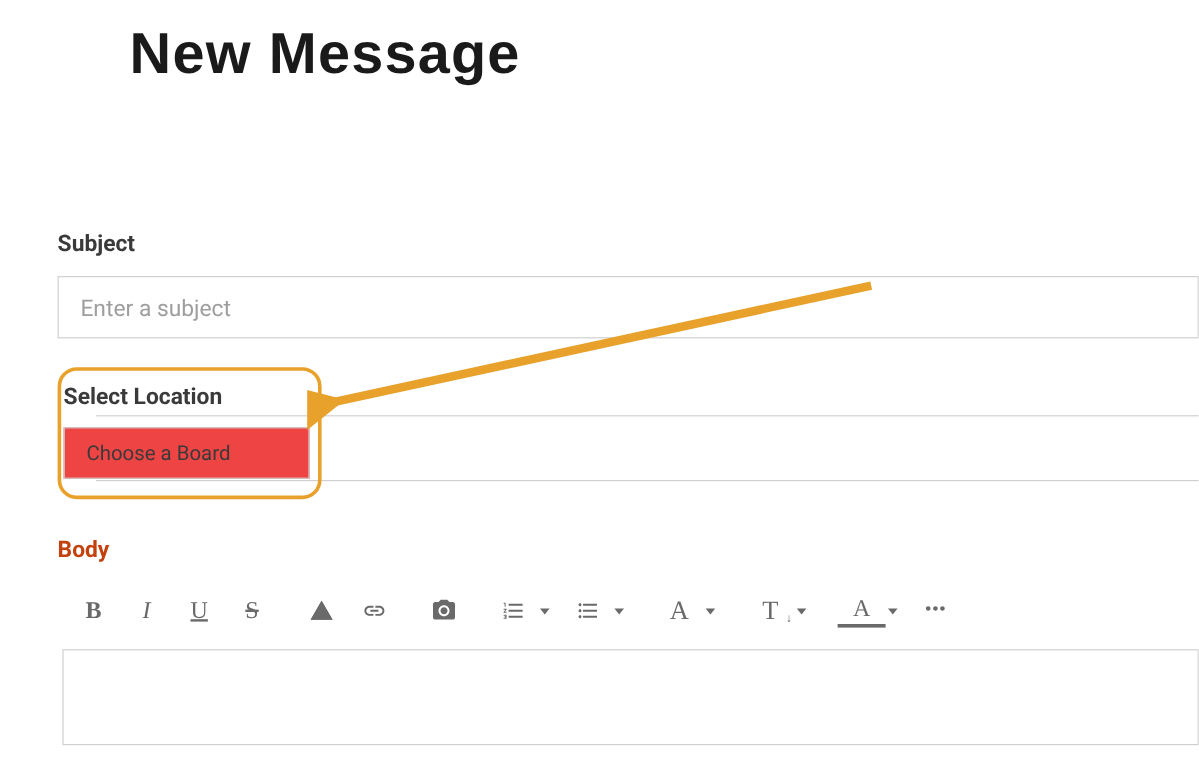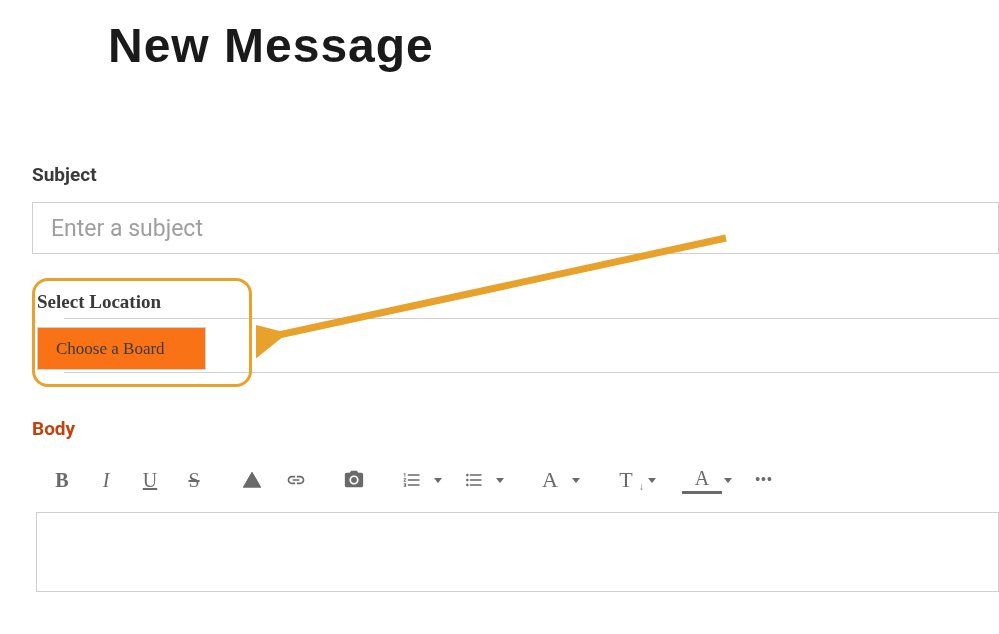--- a/index.html
+++ b/index.html
@@ -17,47 +17,46 @@
     }
     .page-title {
       font-size: 48px;
       font-weight: 700;
       color: #1a1a1a;
       letter-spacing: 1px;
       margin: 18px 0 0 108px;
       font-family: Liberation Sans, sans-serif;
     }
     .form-area {
-      margin-top: 90px;
-      padding-left: 32px;
+      margin-top: 118px;
+      padding-left: 48px;
     }
     .field-label {
       font-size: 19px;
       font-weight: 700;
       color: #3a3a3a;
       margin-bottom: 16px;
       display: block;
     }
     .subject-input {
       width: 100%;
       height: 52px;
       border: 1px solid #d0d0d0;
       padding: 0 18px;
-      font-size: 23px;
+      font-size: 19px;
       color: #333;
       outline: none;
       font-family: inherit;
     }
     .subject-input::placeholder {
       color: #9e9e9e;
     }
     .location-section {
       margin-top: 24px;
       position: relative;
-      font-family: Liberation Serif, serif;
     }
     .location-highlight {
       border: 3px solid #e8a12a;
       border-radius: 16px;
       padding: 10px 6px 14px 2px;
       width: 220px;
       position: relative;
       z-index: 2;
     }
     .location-label {
@@ -78,22 +77,22 @@
       z-index: 1;
     }
     .choose-board {
       border: 1px solid #d0d0d0;
       height: 43px;
       display: flex;
       align-items: center;
       padding: 0 18px;
       font-size: 17px;
       color: #3a3a3a;
-      width: 169px;
-      background: #f97316;
+      width: 205px;
+      background: #ef4444;
       cursor: pointer;
     }
     .body-section {
       margin-top: 30px;
     }
     .body-label {
       font-size: 19px;
       font-weight: 700;
       color: #c2410c;
       margin-bottom: 14px;

